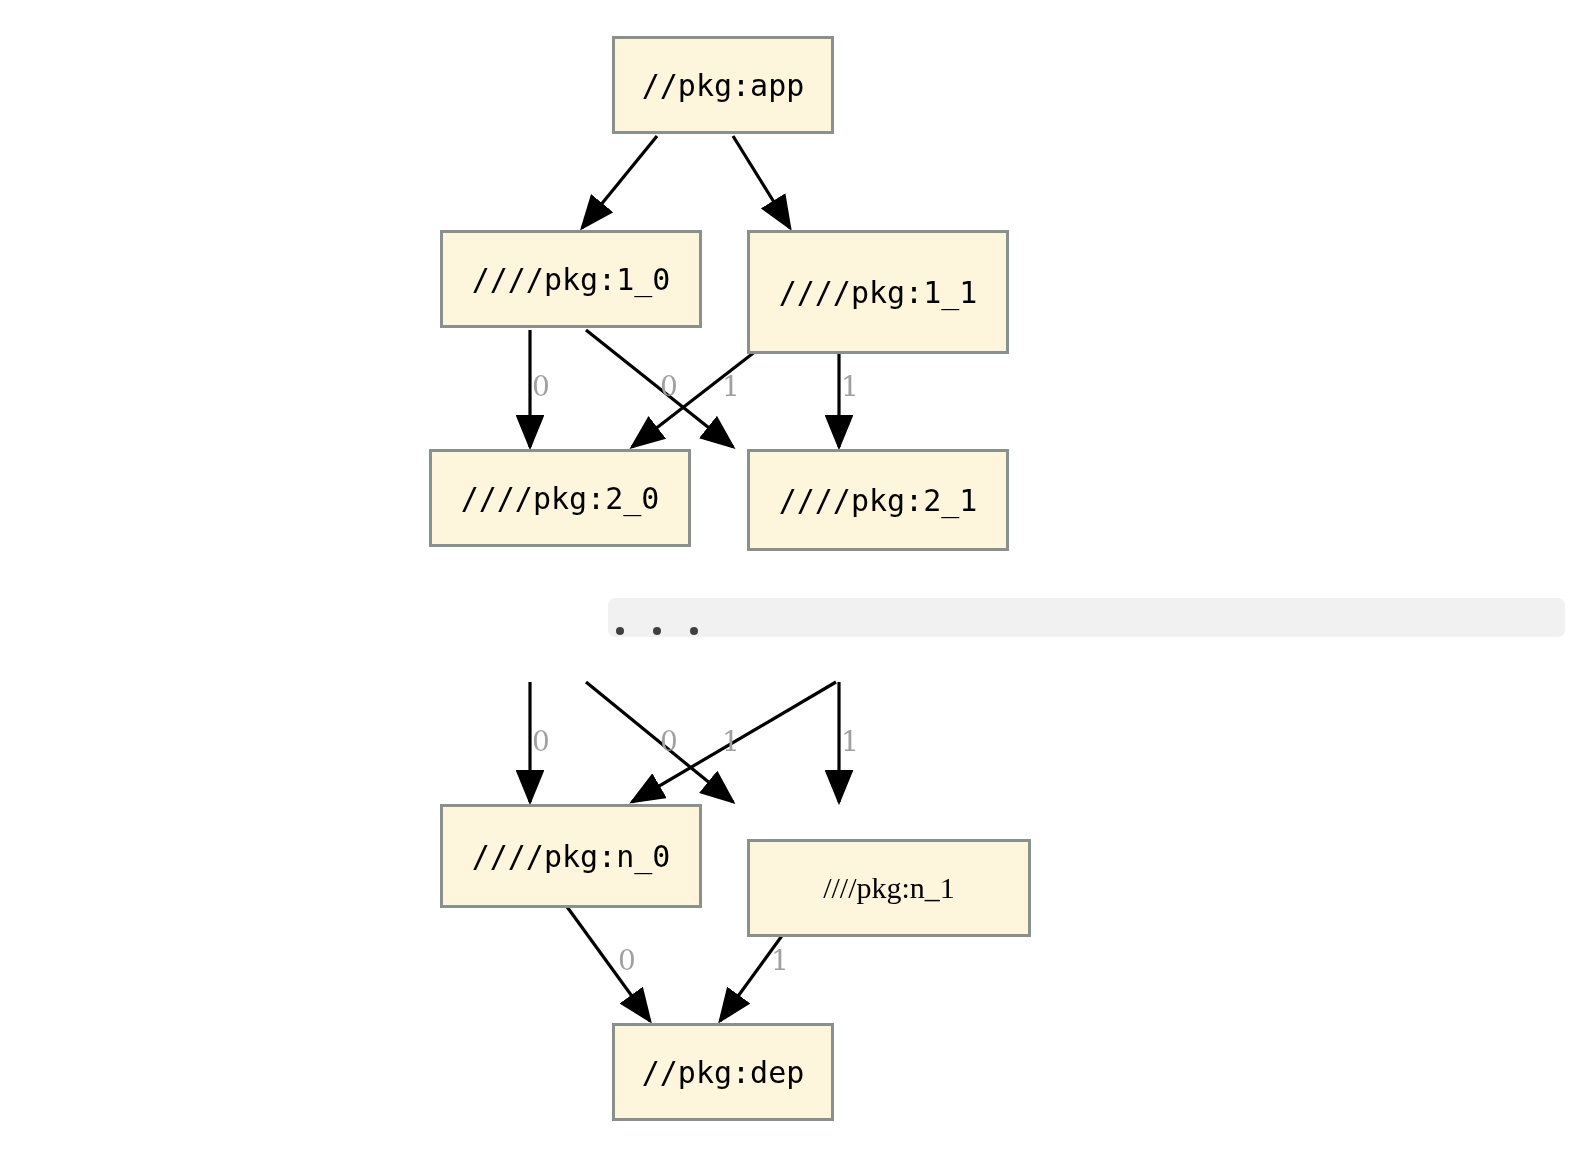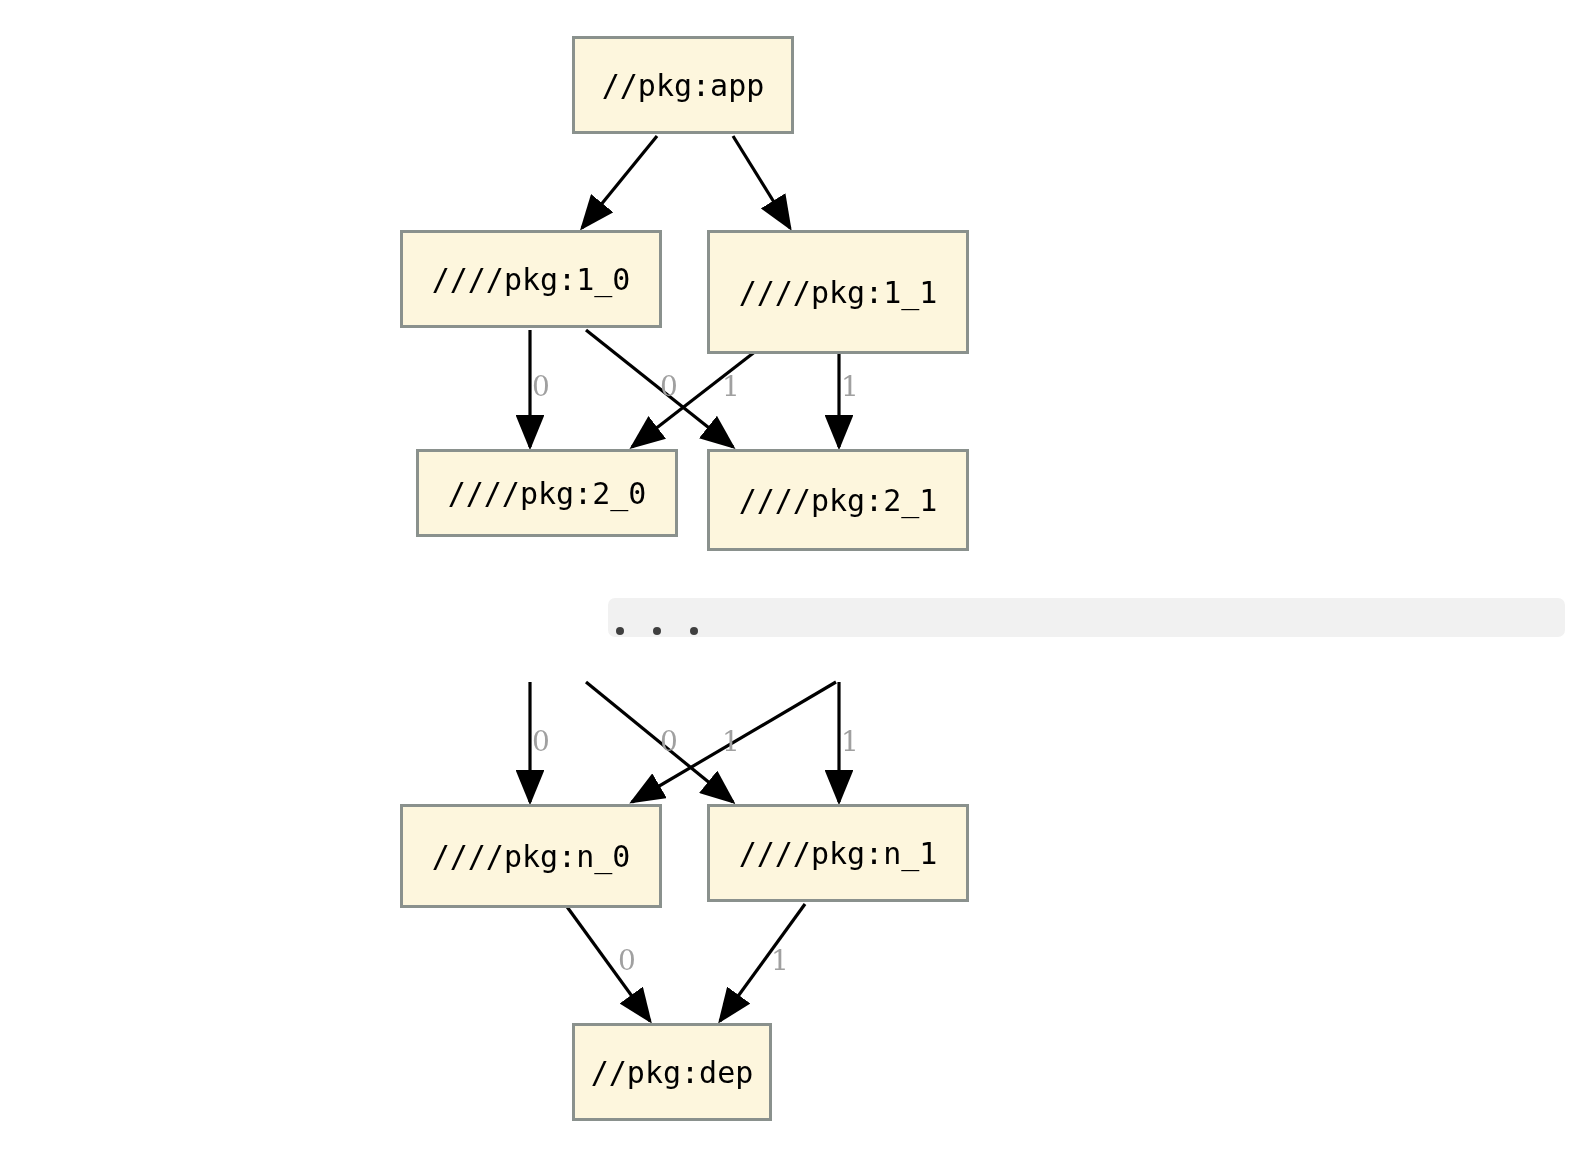--- a/index.html
+++ b/index.html
@@ -31,20 +31,21 @@
     border: 3px solid #8a918d;
     display: flex;
     align-items: center;
     justify-content: center;
     font-family: "DejaVu Sans Mono", monospace;
     font-size: 30px;
     color: #000000;
     letter-spacing: 0px;
     white-space: nowrap;
     user-select: none;
+    margin-left: 40px;
   }
   .edge-label {
     position: absolute;
     font-family: "DejaVu Serif", serif;
     font-size: 28px;
     color: #a0a0a0;
     user-select: none;
     line-height: 1;
   }
   .elision-band {
@@ -89,25 +90,25 @@
         <line x1="839" y1="682" x2="839" y2="802" stroke="#000000" stroke-width="3.2" marker-end="url(#arrowhead)"></line>
         <line x1="565" y1="904" x2="650" y2="1021" stroke="#000000" stroke-width="3.2" marker-end="url(#arrowhead)"></line>
         <line x1="805" y1="904" x2="720" y2="1021" stroke="#000000" stroke-width="3.2" marker-end="url(#arrowhead)"></line>
       </g>
   </svg>
 
   <div id="nodes-layer">
       <div class="node-box" style="left: 572px; top: 36px; width: 222px; height: 98px; background: rgb(253, 246, 221); border-color: rgb(138, 145, 141);">//pkg:app</div>
       <div class="node-box" style="left: 400px; top: 230px; width: 262px; height: 98px; background: rgb(253, 246, 221); border-color: rgb(138, 145, 141);">////pkg:1_0</div>
       <div class="node-box" style="left: 707px; top: 230px; width: 262px; height: 124px; background: rgb(253, 246, 221); border-color: rgb(138, 145, 141);">////pkg:1_1</div>
-      <div class="node-box" style="left: 416px; top: 449px; width: 262px; height: 88px; background: rgb(253, 246, 221); border-color: rgb(138, 145, 141);">////pkg:2_0</div>
+      <div class="node-box" style="left: 389px; top: 449px; width: 262px; height: 98px; background: rgb(253, 246, 221); border-color: rgb(138, 145, 141);">////pkg:2_0</div>
       <div class="node-box" style="left: 707px; top: 449px; width: 262px; height: 102px; background: rgb(253, 246, 221); border-color: rgb(138, 145, 141);">////pkg:2_1</div>
       <div class="node-box" style="left: 400px; top: 804px; width: 262px; height: 104px; background: rgb(253, 246, 221); border-color: rgb(138, 145, 141);">////pkg:n_0</div>
-      <div class="node-box" style="left: 707px; top: 804px; width: 262px; height: 98px; background: rgb(253, 246, 221); border-color: rgb(138, 145, 141);">////pkg:n_1</div>
-      <div class="node-box" style="left: 572px; top: 1023px; width: 200px; height: 98px; background: rgb(253, 246, 221); border-color: rgb(138, 145, 141);">//pkg:dep</div>
+      <div class="node-box" style="left: 707px; top: 839px; width: 284px; height: 98px; background: rgb(253, 246, 221); border-color: rgb(138, 145, 141); font-family: Liberation Serif, serif;">////pkg:n_1</div>
+      <div class="node-box" style="left: 572px; top: 1023px; width: 222px; height: 98px; background: rgb(253, 246, 221); border-color: rgb(138, 145, 141);">//pkg:dep</div>
     </div>
   <div id="labels-layer">
       <div class="edge-label" style="left: 532px; top: 373px; color: rgb(160, 160, 160);">0</div>
       <div class="edge-label" style="left: 722px; top: 373px; color: rgb(160, 160, 160);">1</div>
       <div class="edge-label" style="left: 660px; top: 373px; color: rgb(160, 160, 160);">0</div>
       <div class="edge-label" style="left: 841px; top: 373px; color: rgb(160, 160, 160);">1</div>
       <div class="edge-label" style="left: 532px; top: 728px; color: rgb(160, 160, 160);">0</div>
       <div class="edge-label" style="left: 722px; top: 728px; color: rgb(160, 160, 160);">1</div>
       <div class="edge-label" style="left: 660px; top: 728px; color: rgb(160, 160, 160);">0</div>
       <div class="edge-label" style="left: 841px; top: 728px; color: rgb(160, 160, 160);">1</div>

